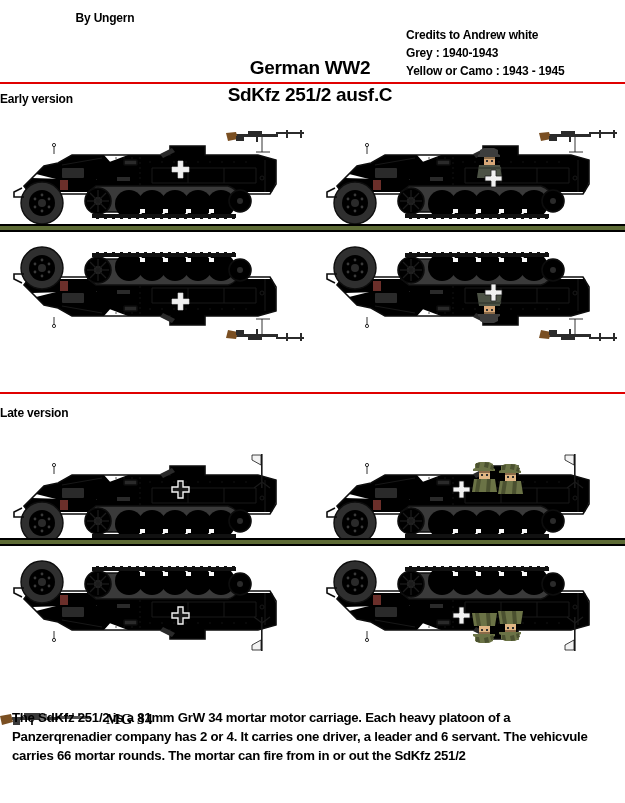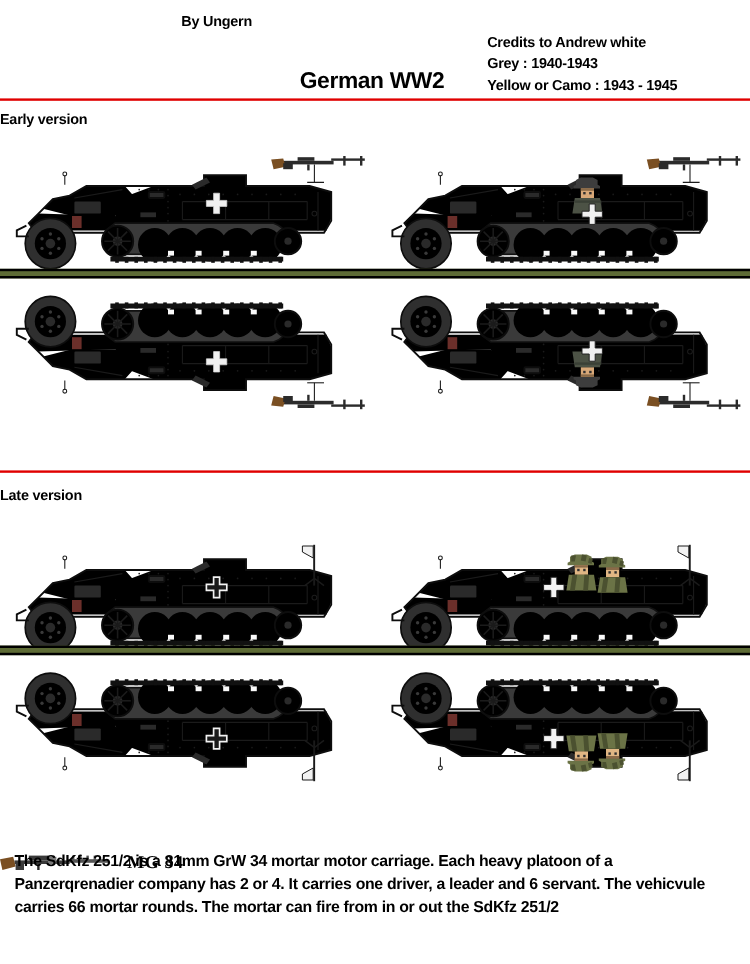--- a/index.html
+++ b/index.html
@@ -6,21 +6,21 @@
   html,body{margin:0;padding:0;background:#ffffff;}
   body{
     width:625px;height:803px;overflow:hidden;position:relative;
     font-family:"Liberation Sans", sans-serif;color:#000;
   }
   .sheet{position:relative;width:625px;height:803px;background:#fff;}
 
   
   .header{position:relative;height:82px;}
   .credit-left{
-    position:absolute;left:0;top:10px;width:210px;text-align:right;
+    position:absolute;left:0;top:10px;width:210px;text-align:center;
     font-size:12px;font-weight:bold;line-height:17px;letter-spacing:-0.2px;
   }
   .title-block{
     position:absolute;left:185px;top:6px;width:250px;text-align:center;margin-top:48px;
   }
   .title-line{font-size:19px;font-weight:bold;line-height:27px;letter-spacing:-0.3px;}
   .credit-right{
     position:absolute;right:4px;top:26px;width:215px;
     font-size:12px;font-weight:bold;line-height:18px;letter-spacing:-0.2px;
   }
@@ -66,20 +66,21 @@
 <body>
 
 <div class="sheet">
 
   <div class="header">
     <div class="credit-left">
       <div>By Ungern</div>
     </div>
     <div class="title-block">
       <div class="title-line">German WW2</div>
+      <div class="title-line">SdKfz 251/2 ausf.C</div>
     </div>
     <div class="credit-right">
       <div>Credits to Andrew white</div>
       <div>Grey : 1940-1943</div>
       <div>Yellow or Camo : 1943 - 1945</div>
     </div>
   </div>
 
   <div class="rule-red"></div>
 

